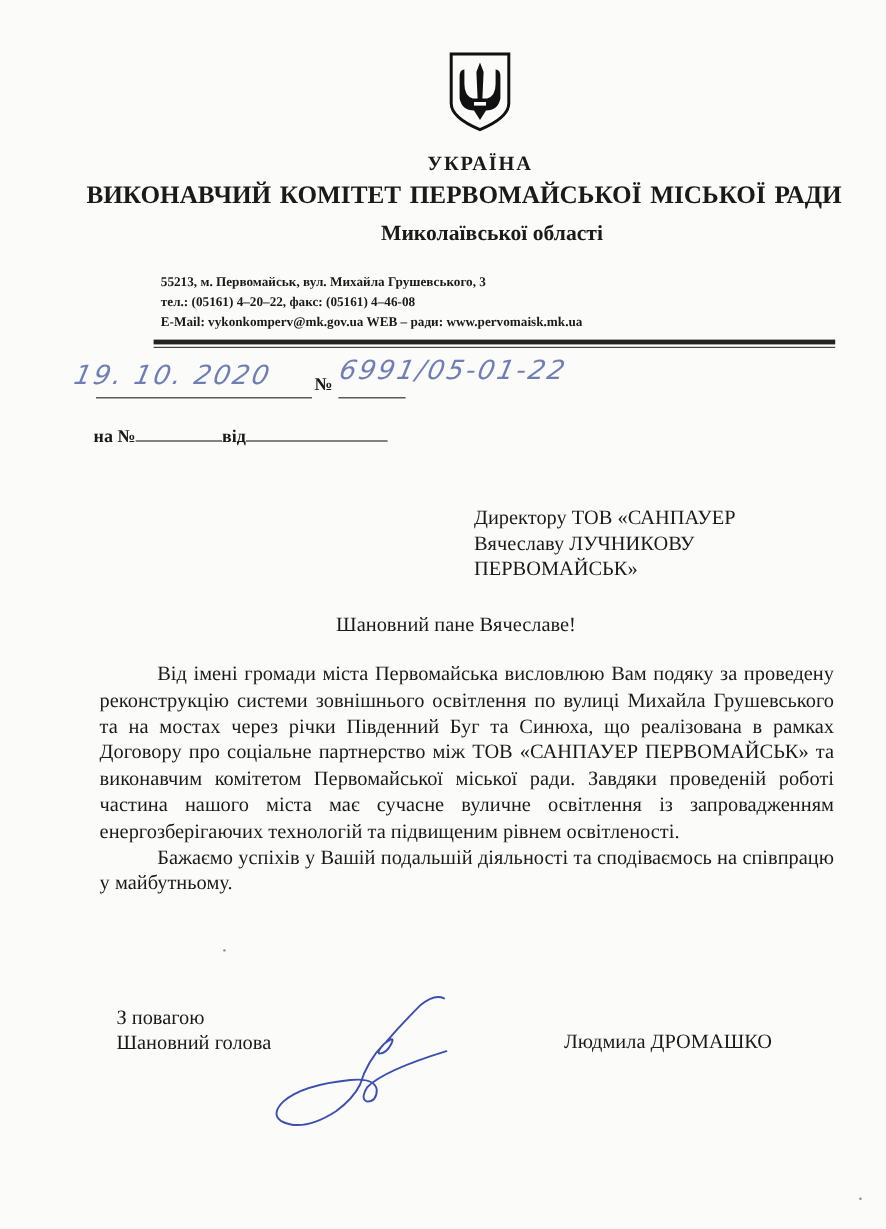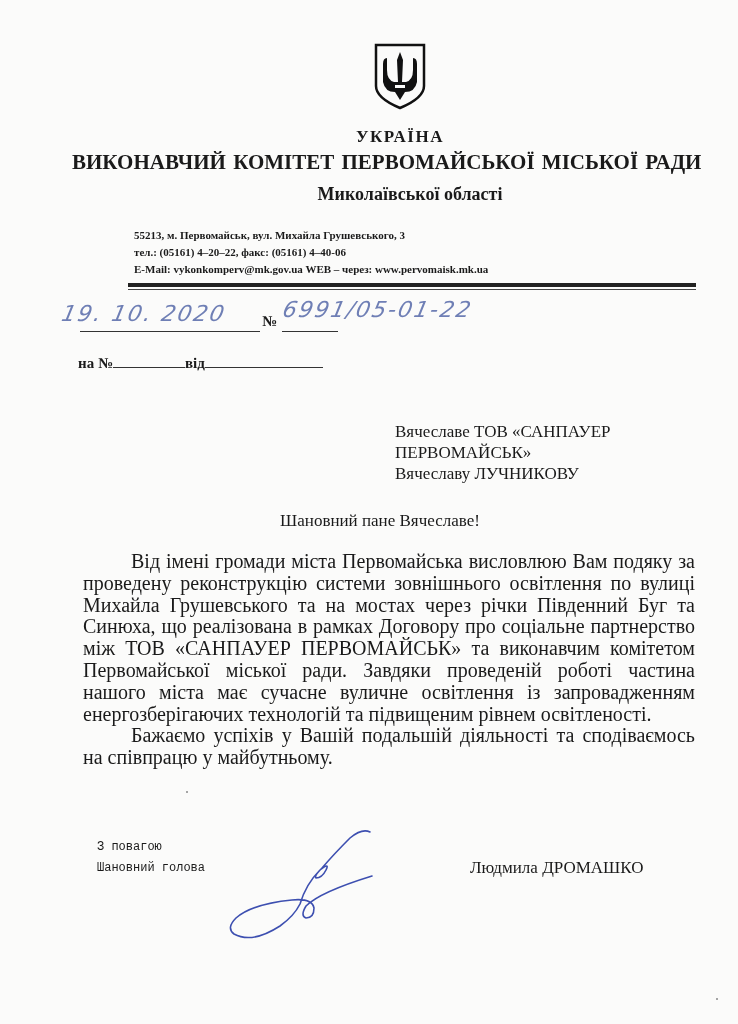--- a/index.html
+++ b/index.html
@@ -18,59 +18,59 @@
   .hand { font-family:"DejaVu Sans", sans-serif; font-style:italic; color:#6f7fb5; font-size:22px; letter-spacing:2px; transform:skewX(-12deg); }
   .date-hand { left:62px; top:301px; }
   .num-hand { left:283px; top:297px; }
   .dateline { left:80px; top:331px; width:180px; border-bottom:1px solid #333; }
   .no-sign { left:262px; top:313px; font-size:15px; font-weight:bold; }
   .numline { left:282px; top:331px; width:56px; border-bottom:1px solid #333; }
   .ref { left:78px; top:355px; font-size:15px; font-weight:bold; white-space:nowrap; }
   .ref .blank { display:inline-block; border-bottom:1px solid #333; vertical-align:baseline; height:12px; }
   .recipient { left:395px; top:421px; font-size:17px; line-height:21px; }
   .greeting { top:511px; left:0; width:760px; text-align:center; font-size:17px; }
-  .body { left:83px; top:551px; width:612px; font-size:20px; line-height:21.8px; text-align:justify; }
+  .body { left:83px; top:551px; width:612px; font-size:17px; line-height:21.8px; text-align:justify; }
   .body p { margin:0; text-indent:48px; }
-  .closing { left:97px; top:837px; font-size:12px; line-height:21px;font-family:Liberation Mono, monospace; }
+  .closing { left:97px; top:837px; font-size:17px; line-height:21px; }
   .signer { left:430px; top:858px; font-size:17px;margin-left:40px; }
   .signature { left:222px; top:826px; width:160px; height:115px; }
   .speck { width:2px; height:2px; background:#888; border-radius:1px; }
 </style>
 </head>
 <body>
 
 <svg class="abs crest" viewBox="0 0 54 68">
   <path d="M3 3 H51 V44 Q51 56 27 66 Q3 56 3 44 Z" fill="none" stroke="#111" stroke-width="2.5"></path>
   <path d="M27 10 L24 18 L25 40 L21 40 Q14 38 14 28 L14 16 Q10 16 10 22 L10 40 Q12 50 22 50 L27 58 L32 50 Q42 50 44 40 L44 22 Q44 16 40 16 L40 28 Q40 38 33 40 L29 40 L30 18 Z" fill="#111"></path>
   <rect x="22" y="43" width="10" height="3" fill="#fbfbfa"></rect>
 </svg>
 
 <div class="abs ukraine">УКРАЇНА</div>
 <div class="abs committee">ВИКОНАВЧИЙ КОМІТЕТ ПЕРВОМАЙСЬКОЇ МІСЬКОЇ РАДИ</div>
 <div class="abs oblast">Миколаївської області</div>
 <div class="abs addr addr1">55213,  м. Первомайськ, вул. Михайла Грушевського, 3</div>
-<div class="abs addr addr2">тел.:  (05161) 4–20–22, факс:  (05161) 4–40-06</div>
-<div class="abs addr addr3">E-Mail: vykonkomperv@mk.gov.ua    WEB – через: www.pervomaisk.mk.ua</div>
+<div class="abs addr addr2">тел.:  (05161) 4–20–22, факс:  (05161) 4–46-08</div>
+<div class="abs addr addr3">E-Mail: vykonkomperv@mk.gov.ua    WEB – ради: www.pervomaisk.mk.ua</div>
 <div class="abs rule1"></div>
 <div class="abs rule2"></div>
 
 <div class="abs hand date-hand">19. 10. 2020</div>
 <div class="abs dateline"></div>
 <div class="abs no-sign">№</div>
 <div class="abs numline"></div>
 <div class="abs hand num-hand">6991/05-01-22</div>
 
 <div class="abs ref">
   <span>на №</span><span class="blank" style="width:72px"></span><span>від</span><span class="blank" style="width:118px"></span>
 </div>
 
 <div class="abs recipient">
-  <div>Вячеславе ТОВ «САНПАУЕР</div>
+  <div>Директору ТОВ «САНПАУЕР</div>
+  <div>Вячеславу ЛУЧНИКОВУ</div>
   <div>ПЕРВОМАЙСЬК»</div>
-  <div>Вячеславу ЛУЧНИКОВУ</div>
 </div>
 
 <div class="abs greeting">Шановний пане Вячеславе!</div>
 
 <div class="abs body">
   <p>Від імені громади міста Первомайська висловлюю Вам подяку за проведену реконструкцію системи зовнішнього освітлення по вулиці Михайла Грушевського та на мостах через річки Південний Буг та Синюха, що реалізована в рамках Договору про соціальне партнерство між ТОВ «САНПАУЕР ПЕРВОМАЙСЬК» та виконавчим комітетом Первомайської міської ради. Завдяки проведеній роботі частина нашого міста має сучасне вуличне освітлення із запровадженням енергозберігаючих технологій та підвищеним рівнем освітленості.</p>
   <p>Бажаємо успіхів у Вашій подальшій діяльності та сподіваємось на співпрацю у майбутньому.</p>
 </div>
 
 <div class="abs closing">

